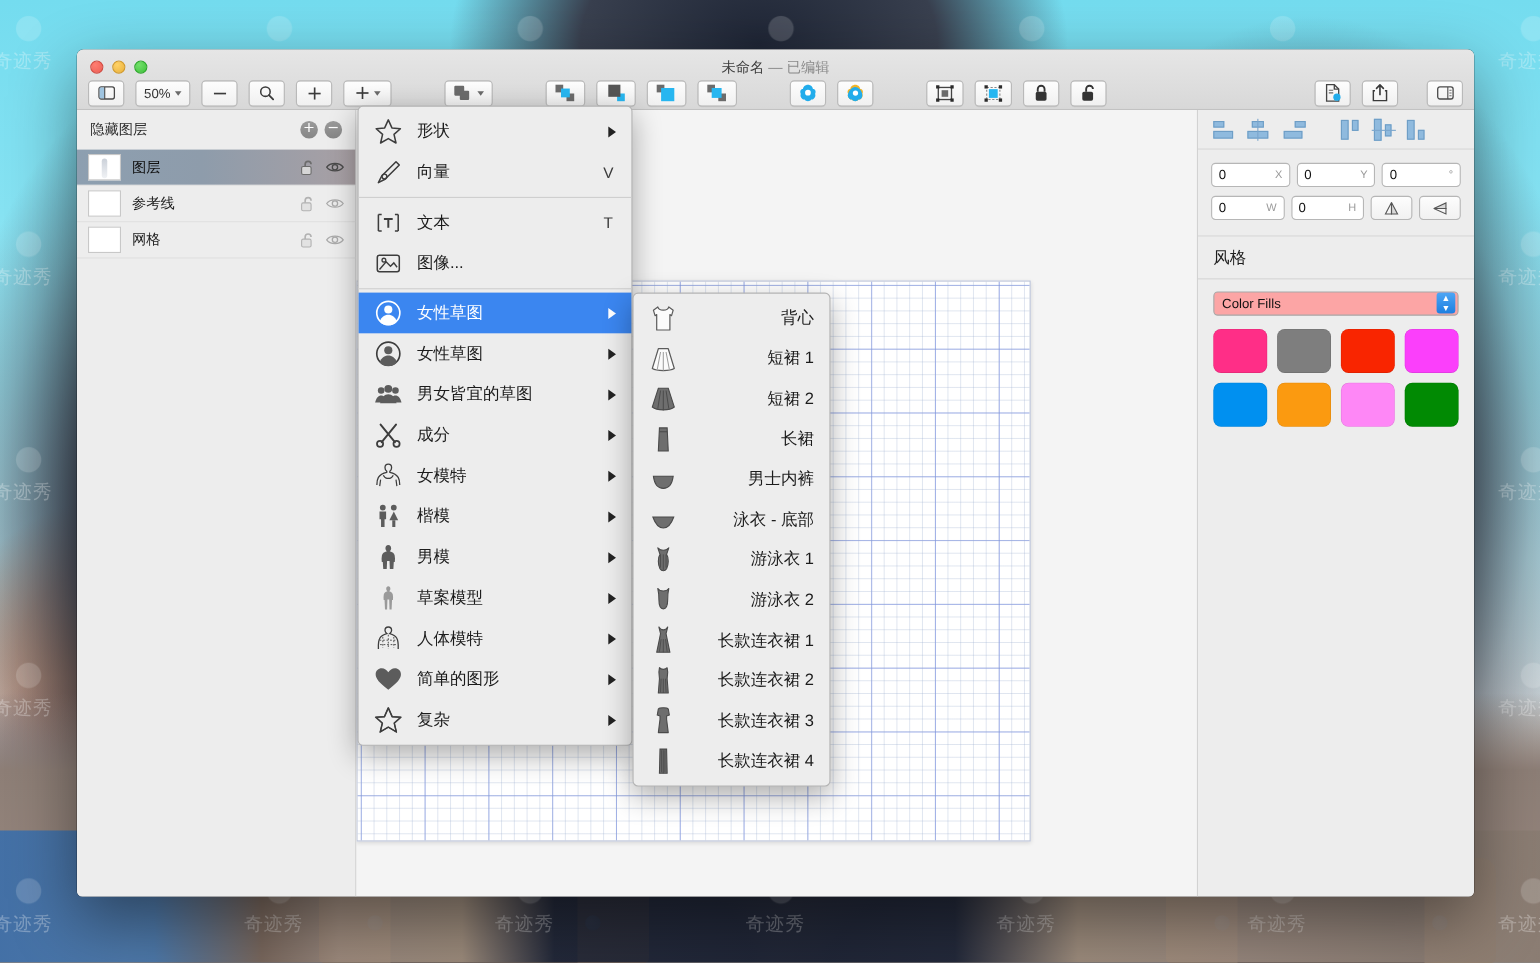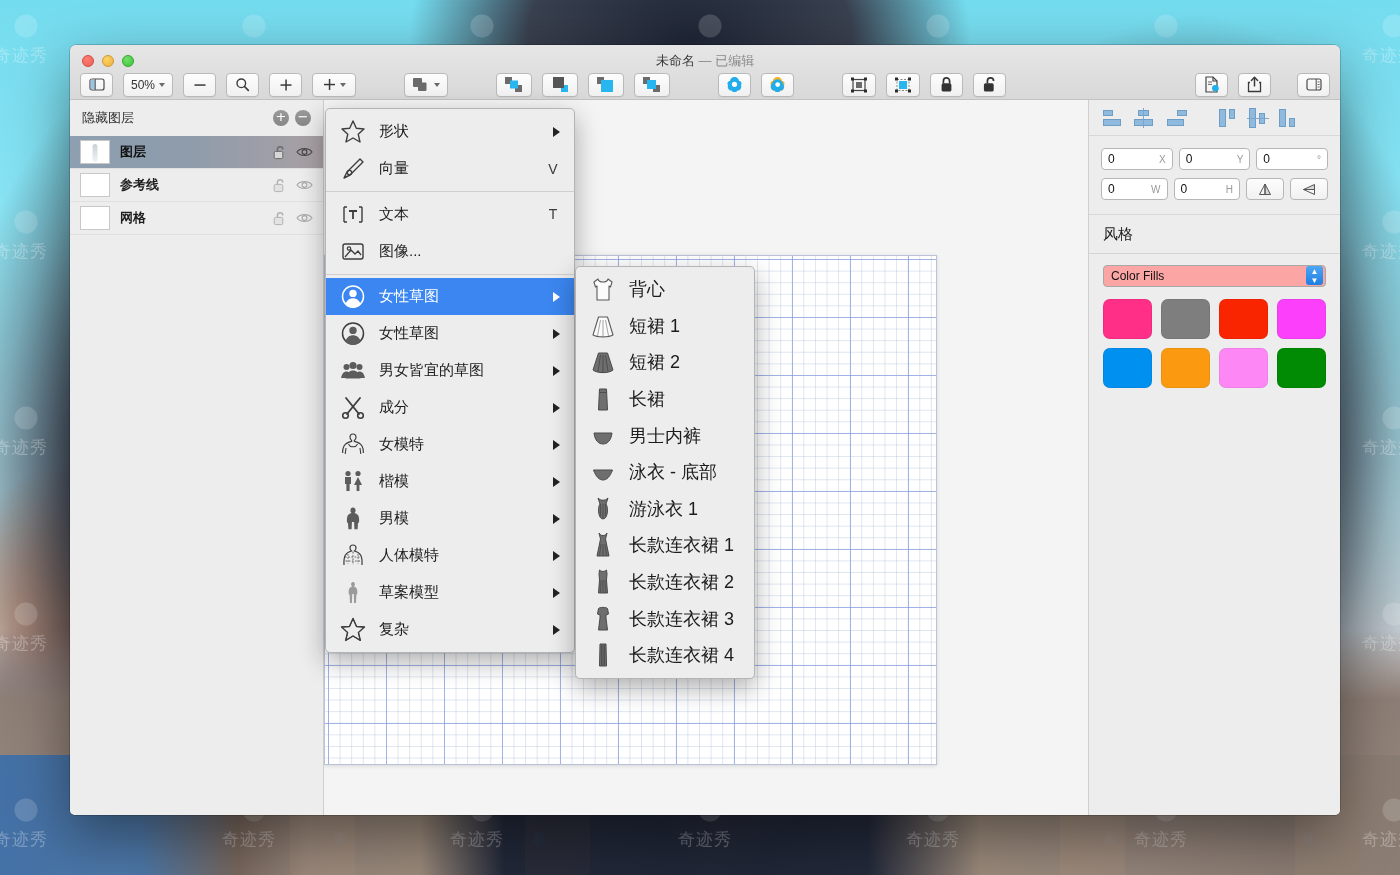--- a/index.html
+++ b/index.html
@@ -148,21 +148,21 @@
   .layer-row.selected {
     background: linear-gradient(to right, #8d9fb0 0%, #8e9cab 45%, #a9a0a4 100%);
     color: #111;
   }
   .layer-thumb { width: 30px; height: 24px; background: #fff; border: .5px solid #c8c8c8; position: relative; }
   .layer-thumb .mini {
     position: absolute; left: 50%; top: 3px; transform: translateX(-50%);
     width: 5px; height: 18px; border-radius: 3px;
     background: linear-gradient(to bottom, rgba(160,170,185,.55), rgba(180,190,205,.2));
   }
-  .layer-name { flex: 1 1 auto; font-weight: bold; }
+  .layer-name { flex: 1 1 auto; }
   .layer-icons { display: flex; align-items: center; gap: 9px; }
 
   
   #canvas-area {
     flex: 1 1 auto; position: relative; background: #f4f4f4; overflow: hidden;
   }
   #page {
     position: absolute; left: 0px; top: 155px; width: 613px; height: 510px;
     background: #fff;
     background-image:
@@ -239,23 +239,23 @@
   }
   .mi.hl { background: #3b86f0; color: #fff; }
   .mi .mlabel { flex: 1 1 auto; }
   .mi .key { font-size: 14px; color: #3b3b3b; width: 14px; text-align: center; }
   .mi .arrow { width: 0; height: 0; border-top: 5px solid transparent; border-bottom: 5px solid transparent; border-left: 7px solid #222; }
   .mi.hl .arrow { border-left-color: #fff; }
   .mi .ico { width: 30px; height: 28px; display: flex; align-items: center; justify-content: center; flex: 0 0 30px; }
   .mi .ico svg { display: block; }
   .msep { height: .5px; background: #cfcfcf; margin: 4px 0; }
 
-  #menu-main { left: 325px; top: 108px; width: 250px; }
+  #menu-main { left: 325px; top: 96px; width: 250px; }
   #menu-sub  { left: 575px; top: 266px; width: 180px; }
-  #menu-sub .mi { height: 36.6px; font-size: 18px; }
+  #menu-sub .mi { height: 36.6px; font-size: 15px; text-align: right; }
   #menu-sub .ico { flex: 0 0 30px; }
 </style>
 </head>
 <body>
 
 <div id="desktop">
   <div class="shoe left">
     <div class="toebox"></div>
     <div class="stud a"></div>
     <div class="stud b"></div>
@@ -853,35 +853,44 @@
         <svg width="26" height="25" viewBox="0 0 26 25">
           <path d="M13 1.5 C11.3 1.5 10.4 2.8 10.4 4.4 C10.4 5.6 11 6.6 11.7 7.1 C9.2 7.8 7.6 9 7.2 11 C6.8 13 6.8 15 7.1 16.8 L8 16.8 L8.4 23.3 L11.6 23.3 L11.9 16 L14.1 16 L14.4 23.3 L17.6 23.3 L18 16.8 L18.9 16.8 C19.2 15 19.2 13 18.8 11 C18.4 9 16.8 7.8 14.3 7.1 C15 6.6 15.6 5.6 15.6 4.4 C15.6 2.8 14.7 1.5 13 1.5 Z" fill="#5c5c5c"></path>
         </svg>
       </span>
       <span class="mlabel">男模</span>
       <span class="arrow"></span>
     </div>
     <div class="mi">
       <span class="ico">
         <svg width="26" height="25" viewBox="0 0 26 25">
+          <path d="M13 2 C11.8 2 11.1 3 11.1 4.2 C11.1 5.2 11.6 6 12.2 6.4 C10.3 6.9 9.2 7.9 8.9 9.5 C8.6 11.2 8.6 13 8.8 14.4 L9.6 14.4 L10 23 L11.9 23 L12.2 14 L13.8 14 L14.1 23 L16 23 L16.4 14.4 L17.2 14.4 C17.4 13 17.4 11.2 17.1 9.5 C16.8 7.9 15.7 6.9 13.8 6.4 C14.4 6 14.9 5.2 14.9 4.2 C14.9 3 14.2 2 13 2 Z" fill="#9a9a9a"></path>
+        </svg>
+      </span>
+      <span class="mlabel">草案模型</span>
+      <span class="arrow"></span>
+    </div>
+    <div class="mi">
+      <span class="ico">
+        <svg width="26" height="25" viewBox="0 0 26 25">
           <path d="M13 2 C11 2 10 3.4 10 5 C10 6.3 10.8 7.4 11.6 8 C9 8.8 6.6 10 5.4 12 C4.2 14 3.8 18 4 22 M13 2 C15 2 16 3.4 16 5 C16 6.3 15.2 7.4 14.4 8 C17 8.8 19.4 10 20.6 12 C21.8 14 22.2 18 22 22" fill="none" stroke="#3d3d3d" stroke-width="1.2"></path>
           <path d="M8 11 L8 21 M18 11 L18 21 M13 9 L13 22" fill="none" stroke="#3d3d3d" stroke-width="0.8" stroke-dasharray="1.6 1.6"></path>
           <path d="M5 14 H21 M5.5 18 H20.5" fill="none" stroke="#3d3d3d" stroke-width="0.8" stroke-dasharray="1.6 1.6"></path>
         </svg>
       </span>
       <span class="mlabel">人体模特</span>
       <span class="arrow"></span>
     </div>
     <div class="mi">
       <span class="ico">
         <svg width="26" height="25" viewBox="0 0 26 25">
-          <path d="M13 2 C11.8 2 11.1 3 11.1 4.2 C11.1 5.2 11.6 6 12.2 6.4 C10.3 6.9 9.2 7.9 8.9 9.5 C8.6 11.2 8.6 13 8.8 14.4 L9.6 14.4 L10 23 L11.9 23 L12.2 14 L13.8 14 L14.1 23 L16 23 L16.4 14.4 L17.2 14.4 C17.4 13 17.4 11.2 17.1 9.5 C16.8 7.9 15.7 6.9 13.8 6.4 C14.4 6 14.9 5.2 14.9 4.2 C14.9 3 14.2 2 13 2 Z" fill="#9a9a9a"></path>
-        </svg>
-      </span>
-      <span class="mlabel">草案模型</span>
+          <path d="M13 22 C5 16 1.5 12 1.5 8 C1.5 4.8 4 2.5 7 2.5 C9.5 2.5 11.7 4 13 6.2 C14.3 4 16.5 2.5 19 2.5 C22 2.5 24.5 4.8 24.5 8 C24.5 12 21 16 13 22 Z" fill="#5c5c5c"></path>
+        </svg>
+      </span>
+      <span class="mlabel">简单的图形</span>
       <span class="arrow"></span>
     </div>
     <div class="mi">
       <span class="ico">
         <svg width="26" height="25" viewBox="0 0 26 25">
           <path d="M13 1.5 L16.5 9.5 L24.5 10 L18.4 15.4 L20.3 23.4 L13 19 L5.7 23.4 L7.6 15.4 L1.5 10 L9.5 9.5 Z" fill="none" stroke="#3d3d3d" stroke-width="1.4" stroke-linejoin="round"></path>
           <path d="M13 1.5 L9.5 9.5 L1.5 10 M13 1.5 L16.5 9.5 L24.5 10 M18.4 15.4 L20.3 23.4 L13 19 M13 19 L5.7 23.4 L7.6 15.4" fill="none" stroke="#3d3d3d" stroke-width="1"></path>
         </svg>
       </span>
       <span class="mlabel">复杂</span>
@@ -946,20 +955,28 @@
         <svg width="26" height="28" viewBox="0 0 26 28">
           <path d="M8 3 L10 9 C8 12 8 18 10 22 C11.5 24.5 14.5 24.5 16 22 C18 18 18 12 16 9 L18 3 C15 6 11 6 8 3 Z" fill="#6e6e6e" stroke="#4a4a4a" stroke-width="1" stroke-linejoin="round"></path>
           <path d="M10.5 9 L10.5 21 M13 9 L13 23 M15.5 9 L15.5 21" fill="none" stroke="#4a4a4a" stroke-width="0.8"></path>
         </svg>
       </span>
       <span class="mlabel">游泳衣 1</span>
     </div>
     <div class="mi">
       <span class="ico">
         <svg width="26" height="28" viewBox="0 0 26 28">
+          <path d="M8 4 C9 8 9 11 9 14 C9 19 10.5 22.5 13 22.5 C15.5 22.5 17 19 17 14 C17 11 17 8 18 4 C16 7 10 7 8 4 Z" fill="#6e6e6e" stroke="#4a4a4a" stroke-width="1" stroke-linejoin="round"></path>
+        </svg>
+      </span>
+      <span class="mlabel">游泳衣 2</span>
+    </div>
+    <div class="mi">
+      <span class="ico">
+        <svg width="26" height="28" viewBox="0 0 26 28">
           <path d="M9 2 L10.5 8 L9.5 13 L7 25 H19 L16.5 13 L15.5 8 L17 2 C15 5.5 11 5.5 9 2 Z" fill="#6e6e6e" stroke="#4a4a4a" stroke-width="1" stroke-linejoin="round"></path>
           <path d="M11 13 L9.5 24.5 M13 13 L13 25 M15 13 L16.5 24.5" fill="none" stroke="#4a4a4a" stroke-width="0.8"></path>
         </svg>
       </span>
       <span class="mlabel">长款连衣裙 1</span>
     </div>
     <div class="mi">
       <span class="ico">
         <svg width="26" height="28" viewBox="0 0 26 28">
           <path d="M9.5 2 L9 6 L9.5 12 L8.5 25 H17.5 L16.5 12 L17 6 L16.5 2 C15 4 11 4 9.5 2 Z" fill="#6e6e6e" stroke="#4a4a4a" stroke-width="1" stroke-linejoin="round"></path>

